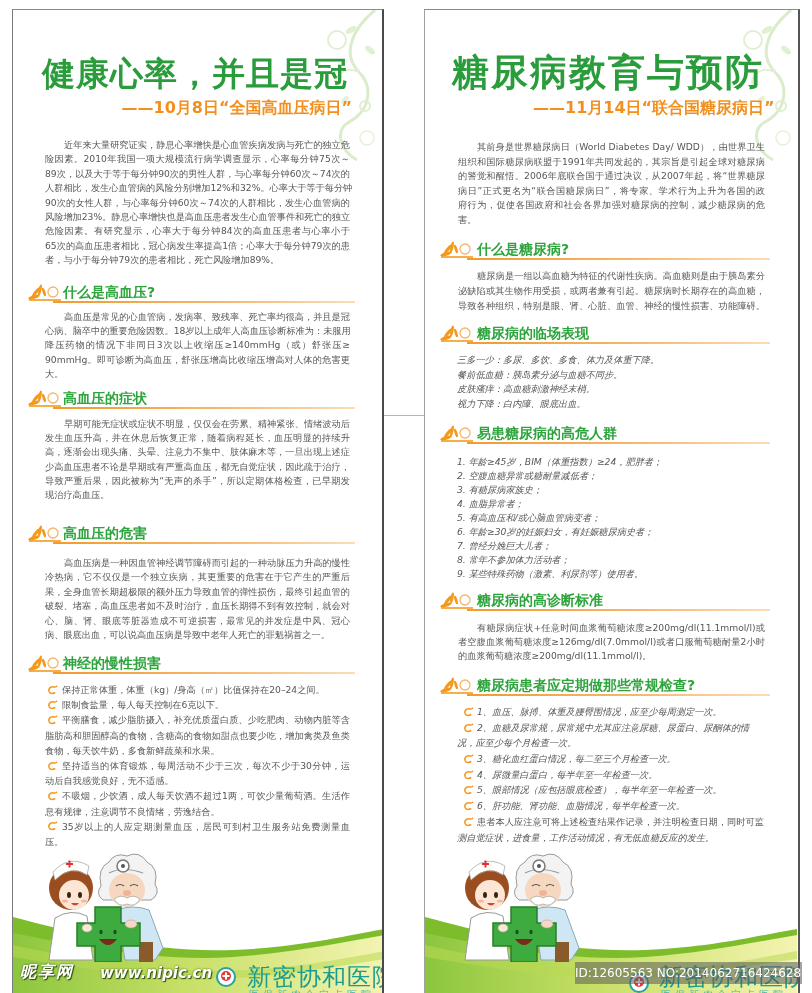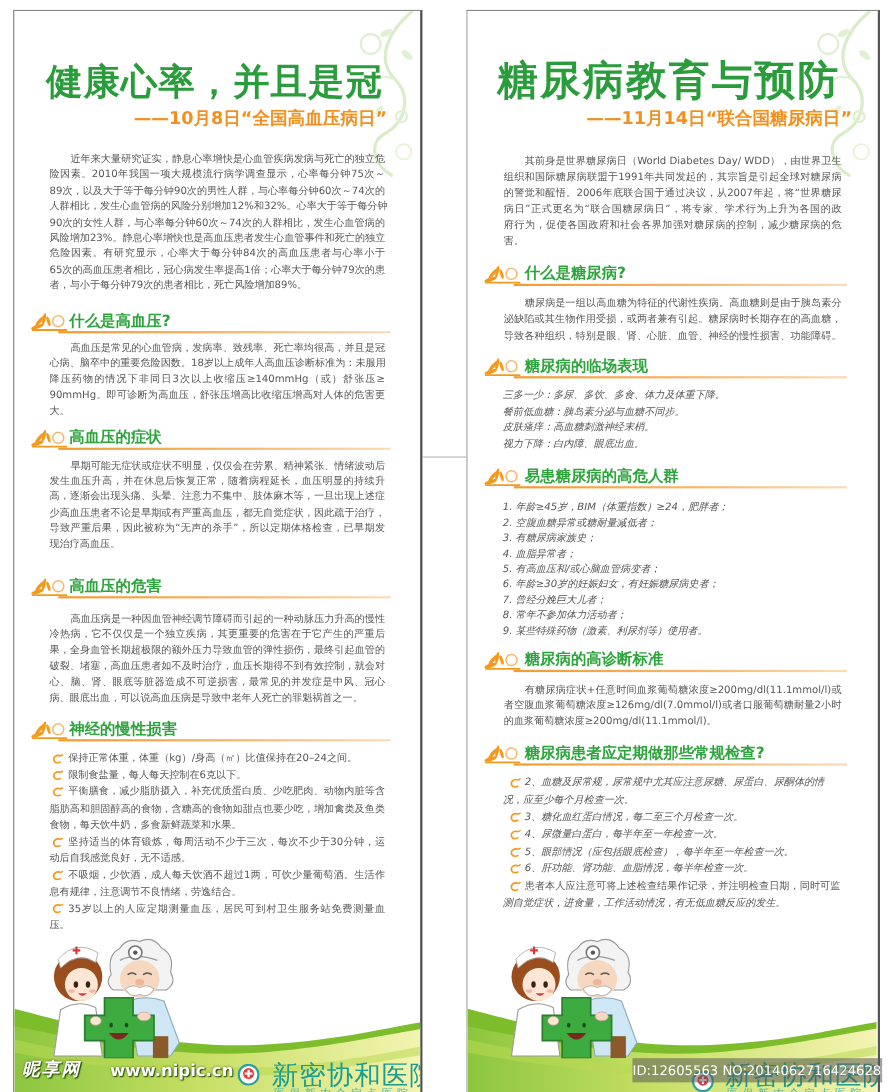--- a/index.html
+++ b/index.html
@@ -33,21 +33,21 @@
   #left-panel .sec .uline{left:40px;width:302px;}
   #right-panel .sec .orn{left:15px;}
   #right-panel .sec .htxt{left:52px;}
   #right-panel .sec .uline{left:42px;width:303px;}
   .illus{position:absolute;top:838px;width:126px;height:114px;}
   .wave{position:absolute;left:0;top:895px;width:372px;height:100px;}
   .logo{position:absolute;width:20px;height:20px;}
   .hosp-name{position:absolute;left:234px;top:956px;font-family:"DejaVu Serif","Liberation Serif",serif;font-weight:normal;font-size:24px;line-height:22px;color:#1b9c8e;letter-spacing:1px;white-space:nowrap;}
   .hosp-tag{position:absolute;left:236px;top:979px;font-size:10px;line-height:12px;color:#4fb3a6;letter-spacing:4px;white-space:nowrap;}
   .wm-site{position:absolute;left:20px;top:961px;font-size:16px;line-height:22px;font-weight:bold;font-style:italic;color:#fff;text-shadow:0 0 2px #3a5a10,1px 1px 1px #2b4a0c;letter-spacing:2px;white-space:nowrap;}
-  .wm-url{position:absolute;left:100px;top:964px;font-size:15px;line-height:18px;font-weight:bold;color:#fff;text-shadow:0 0 2px #3a5a10,1px 1px 1px #2b4a0c;white-space:nowrap;font-family:"DejaVu Sans",sans-serif;}
+  .wm-url{position:absolute;left:100px;top:964px;font-size:15px;line-height:18px;font-weight:bold;font-style:italic;color:#fff;text-shadow:0 0 2px #3a5a10,1px 1px 1px #2b4a0c;white-space:nowrap;font-family:"DejaVu Sans",sans-serif;}
   .wm-id{position:absolute;left:575px;top:962px;width:227px;height:22px;background:rgba(90,90,90,.55);color:#fff;font-size:12px;line-height:22px;text-align:center;white-space:nowrap;font-family:"DejaVu Sans",sans-serif;}
   .gap-line{position:absolute;left:384px;top:415px;width:41px;height:1px;background:#b5b5b5;}
 </style>
 </head>
 <body>
 
 <div id="canvas">
 
   <div class="panel" id="left-panel">
     <svg class="vine" style="left:262px;width:108px;height:160px" viewBox="0 0 108 160">
@@ -386,20 +386,27 @@
       </svg>
       <div class="htxt">糖尿病患者应定期做那些常规检查?</div>
       <div class="uline"></div>
     </div>
     <div class="para" style="left:32px;top:694px;width:307px;--lh:15.7px;">
       <div class="ln bl plain">
         <svg class="bullet-icon" viewBox="0 0 11 10">
             <path d="M8.5 2.2 C4 0.5 0.8 3.5 2.2 6.8 C3.4 9.2 7 8.6 8.2 7.4" fill="none" stroke="#f39a1e" stroke-width="1.5"></path>
             <path d="M8.5 2.2 L10.2 0.8" stroke="#f39a1e" stroke-width="1.3"></path>
           </svg>
+        <span>1、血压、脉搏、体重及腰臀围情况，应至少每周测定一次。</span>
+      </div>
+      <div class="ln bl plain">
+        <svg class="bullet-icon" viewBox="0 0 11 10">
+            <path d="M8.5 2.2 C4 0.5 0.8 3.5 2.2 6.8 C3.4 9.2 7 8.6 8.2 7.4" fill="none" stroke="#f39a1e" stroke-width="1.5"></path>
+            <path d="M8.5 2.2 L10.2 0.8" stroke="#f39a1e" stroke-width="1.3"></path>
+          </svg>
         <span>2、血糖及尿常规，尿常规中尤其应注意尿糖、尿蛋白、尿酮体的情</span>
       </div>
       <div class="ln plain">况，应至少每个月检查一次。</div>
       <div class="ln bl plain">
         <svg class="bullet-icon" viewBox="0 0 11 10">
             <path d="M8.5 2.2 C4 0.5 0.8 3.5 2.2 6.8 C3.4 9.2 7 8.6 8.2 7.4" fill="none" stroke="#f39a1e" stroke-width="1.5"></path>
             <path d="M8.5 2.2 L10.2 0.8" stroke="#f39a1e" stroke-width="1.3"></path>
           </svg>
         <span>3、糖化血红蛋白情况，每二至三个月检查一次。</span>
       </div>

